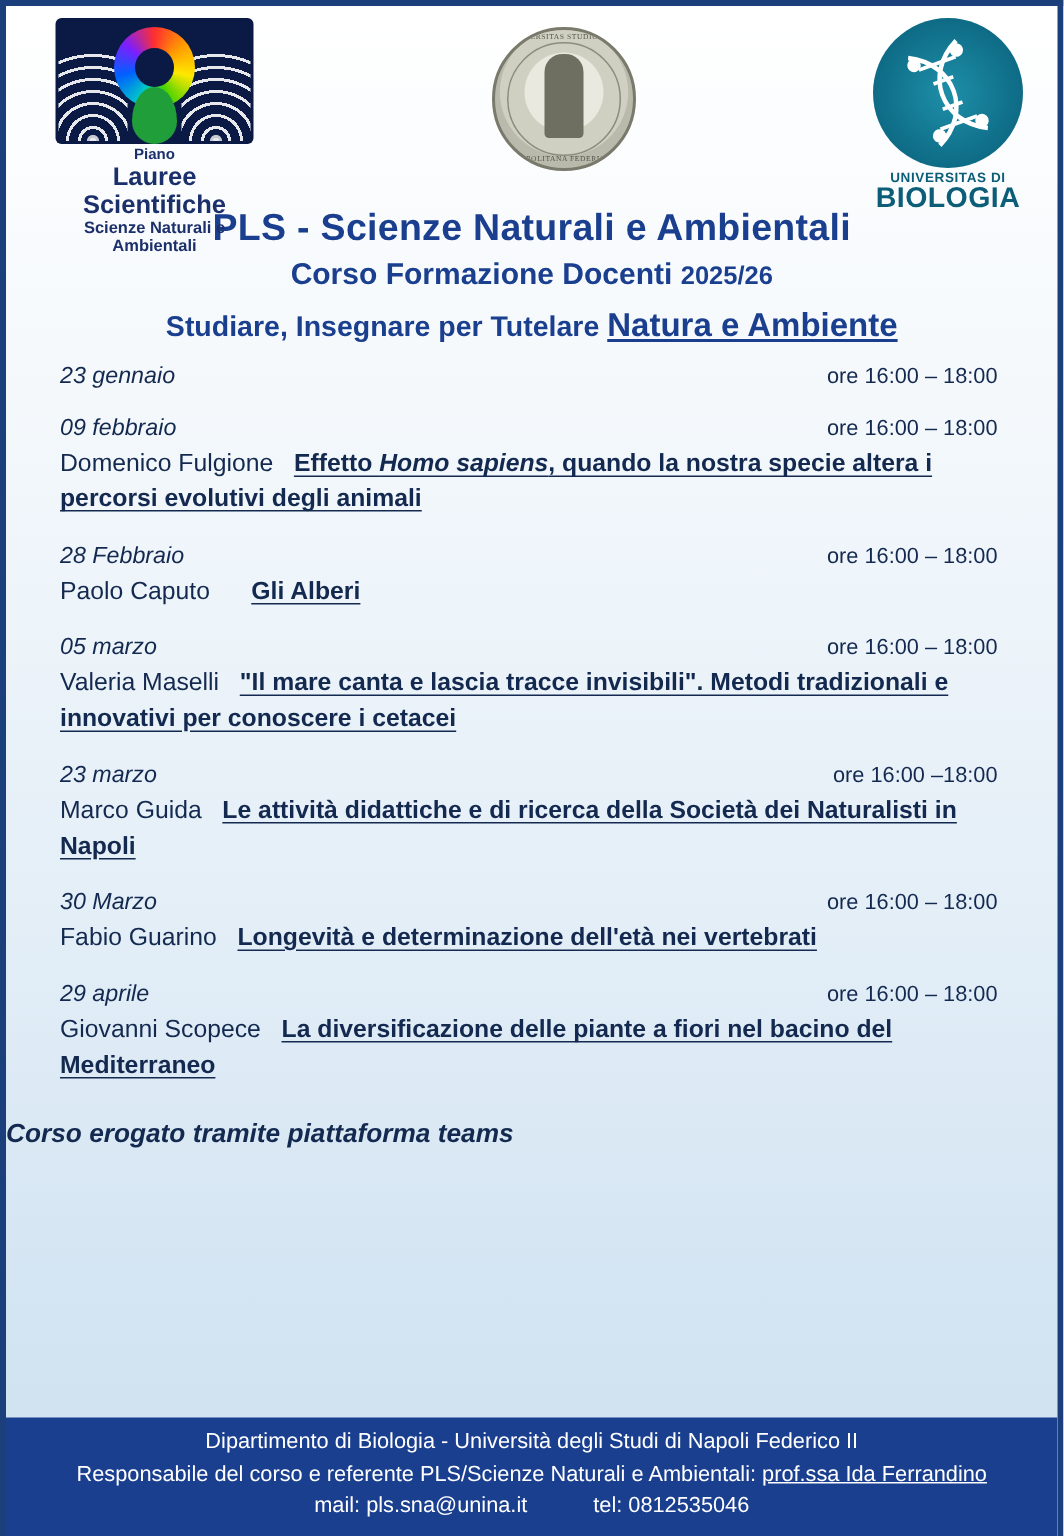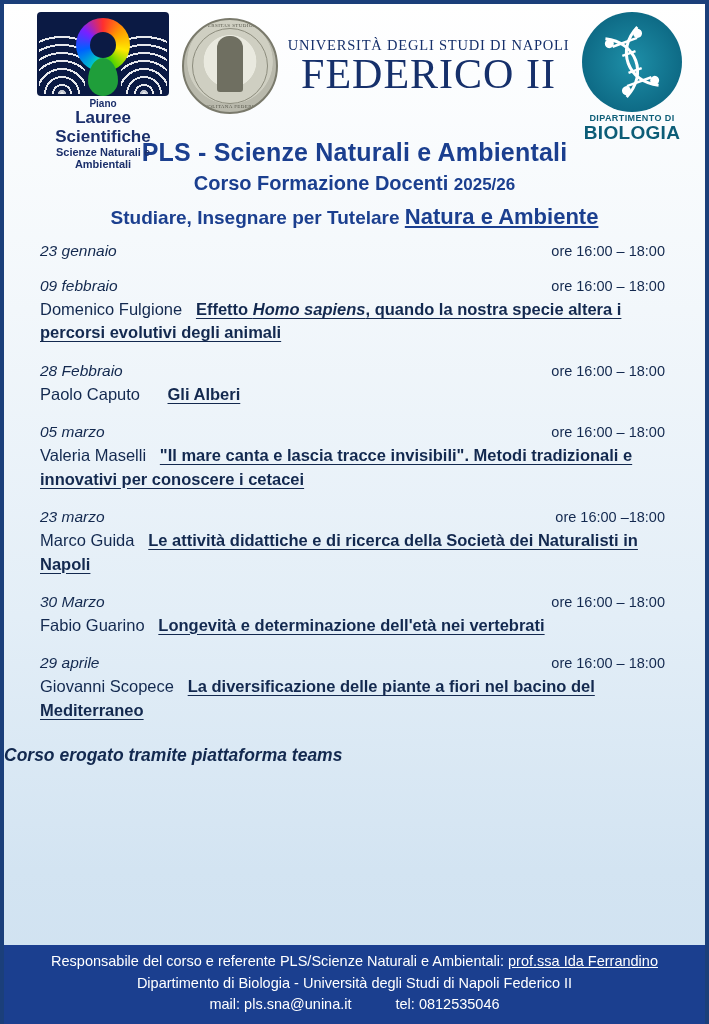--- a/index.html
+++ b/index.html
@@ -326,44 +326,40 @@
         <div class="l2">Lauree Scientifiche</div>
         <div class="l3">Scienze Naturali e Ambientali</div>
       </div>
     </div>
 
     <div class="unina">
       <div class="unina-seal">
         <div class="seal-top">UNIVERSITAS STUDIORUM</div>
         <div class="figure"></div>
         <div class="seal-bot">NEAPOLITANA FEDERICI II</div>
-      </div>
-      <div class="unina-words">
-        <div class="small">UNIVERSITÀ DEGLI STUDI DI NAPOLI</div>
-        <div class="big">FEDERICO II</div>
       </div>
     </div>
 
     <div class="biologia">
       <div class="bio-circle">
         <svg class="dna" viewBox="0 0 70 70">
           <path d="M18 4 C46 18, 46 52, 18 66" stroke="#ffffff" stroke-width="3" fill="none"></path>
           <path d="M52 4 C24 18, 24 52, 52 66" stroke="#ffffff" stroke-width="3" fill="none"></path>
           <line x1="22" y1="14" x2="48" y2="14" stroke="#ffffff" stroke-width="2.5"></line>
           <line x1="28" y1="26" x2="42" y2="26" stroke="#ffffff" stroke-width="2.5"></line>
           <line x1="28" y1="44" x2="42" y2="44" stroke="#ffffff" stroke-width="2.5"></line>
           <line x1="22" y1="56" x2="48" y2="56" stroke="#ffffff" stroke-width="2.5"></line>
           <circle cx="20" cy="10" r="4.5" fill="#ffffff"></circle>
           <circle cx="50" cy="10" r="4.5" fill="#ffffff"></circle>
           <circle cx="20" cy="60" r="4.5" fill="#ffffff"></circle>
           <circle cx="50" cy="60" r="4.5" fill="#ffffff"></circle>
         </svg>
       </div>
       <div class="bio-text">
-        <div class="t1">DIPARTIMENTO DI</div>
+        <div class="t1">UNIVERSITAS DI</div>
         <div class="t2">BIOLOGIA</div>
       </div>
     </div>
   </div>
 
   <div class="titles">
     <div class="title-1">PLS - Scienze Naturali e Ambientali</div>
     <div class="title-2">
       <span>Corso Formazione Docenti</span>
       <span class="year">2025/26</span>
@@ -447,23 +443,23 @@
         <span class="speaker">Giovanni Scopece</span>&nbsp;&nbsp;
         <span class="talk">La diversificazione delle piante a fiori nel bacino del Mediterraneo</span>
       </div>
     </div>
 
   </div>
 
   <div class="teams">Corso erogato tramite piattaforma teams</div>
 
   <div class="footer">
+    <div>Dipartimento di Biologia - Università degli Studi di Napoli Federico II</div>
     <div>
       <span>Responsabile del corso e referente PLS/Scienze Naturali e Ambientali: </span><span class="u">prof.ssa Ida Ferrandino</span>
     </div>
-    <div>Dipartimento di Biologia - Università degli Studi di Napoli Federico II</div>
     <div class="mail-row">
       <span>mail:  pls.sna@unina.it</span>
       <span>tel: 0812535046</span>
     </div>
   </div>
 
 </div>
 
 </body></html>

